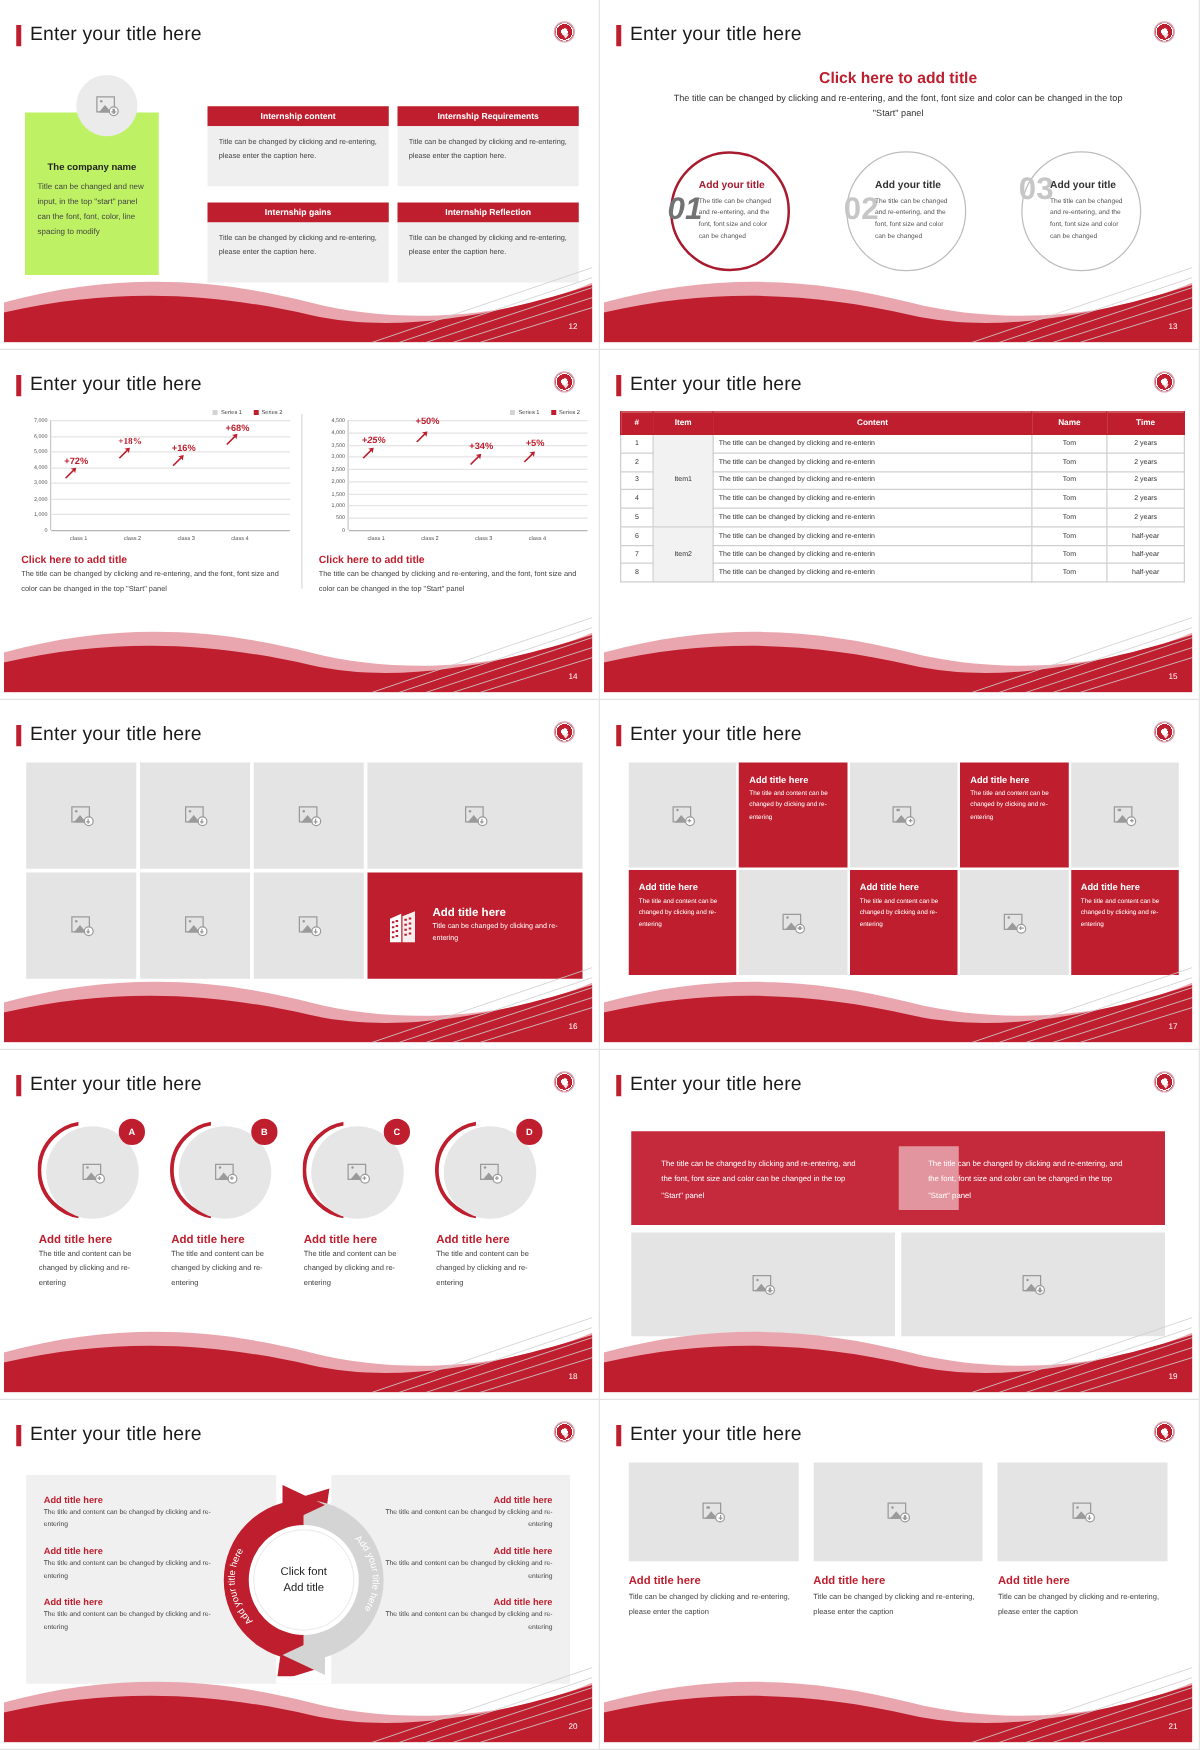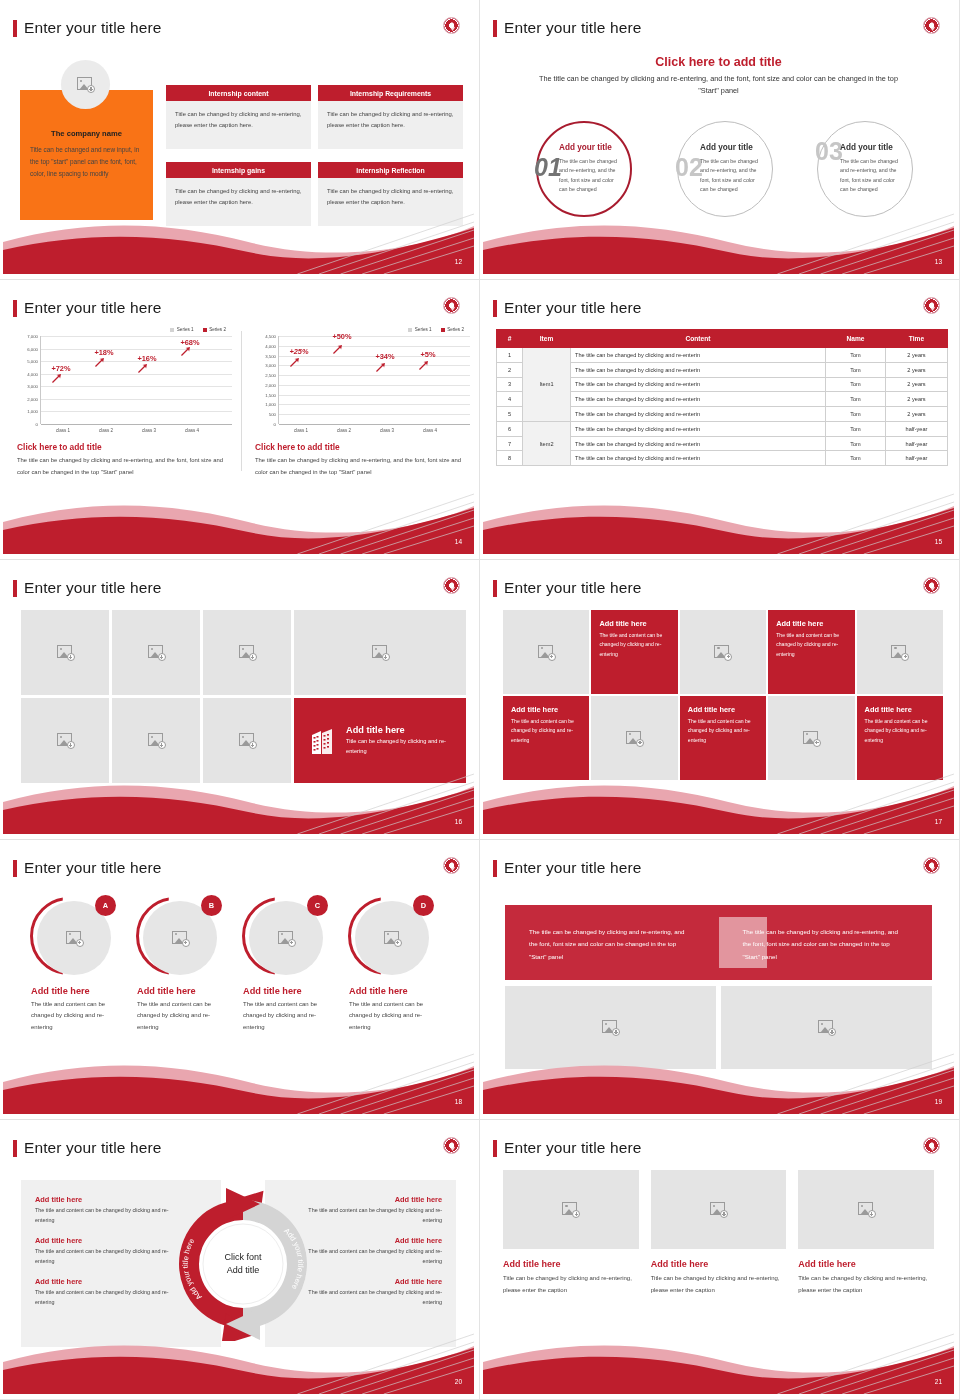--- a/index.html
+++ b/index.html
@@ -38,21 +38,21 @@
   .imgicon .mount { position:absolute; left:2px; bottom:2px; width:0; height:0;
       border-left:5px solid transparent; border-right:5px solid transparent; border-bottom:6px solid #9a9a9a; }
   .imgicon .sun { position:absolute; left:3px; top:2.5px; width:2.4px; height:2.4px; border-radius:50%; background:#9a9a9a; }
   .imgicon .plus { position:absolute; right:-1px; bottom:-1px; width:8px; height:8px; border-radius:50%;
       background:#fff; border:1.3px solid #9a9a9a; }
   .imgicon .plus::before,.imgicon .plus::after{content:"";position:absolute;background:#9a9a9a;}
   .imgicon .plus::before{left:1.3px;top:2.5px;width:3.4px;height:1.2px;}
   .imgicon .plus::after{left:2.4px;top:1.4px;width:1.2px;height:3.4px;}
 
   
-  .s1-left { position:absolute; left:17px; top:87px; width:133px; height:130px; background:#f97316; padding:12px 10px; }
+  .s1-left { position:absolute; left:17px; top:87px; width:107px; height:130px; background:#bef264; padding:12px 10px; }
   .s1-circ { position:absolute; left:58px; top:57px; width:49px; height:49px; border-radius:50%; background:#ebebeb;
              display:flex; align-items:center; justify-content:center; z-index:3; }
   .s1-cname { font-size:7.6px; font-weight:bold; color:#222; text-align:center; margin-top:27px; }
   .s1-body { font-size:6.4px; color:#444; line-height:1.85; margin-top:6px; }
   .s1-cell { position:absolute; width:145px; }
   .s1-hd { background:#BE1E2D; color:#fff; font-size:6.9px; font-weight:bold; text-align:center; padding:4.5px 0; }
   .s1-tx { background:#efefef; font-size:5.9px; color:#444; line-height:1.9; padding:8px 9px 10px; min-height:48px; }
 
   
   .s2-h { position:absolute; top:52px; left:0; right:0; text-align:center; font-size:12.5px; color:#BE1E2D; font-weight:bold; }
@@ -297,21 +297,21 @@
           <div class="pct" style="left:20px; top:32%;">+72%</div>
           <svg class="arrow" style="left:10px; top:43%;" viewBox="0 0 12 10">
                 <path d="M1,9 L8,2 L6,1 L11,0 L10,5 L9,3 L2,10 Z" fill="#BE1E2D"></path>
               </svg>
 
           <div class="grp" style="left:53px;">
                 <div class="bar g" style="height:54.3%"></div>
                 <div class="bar r" style="height:75%"></div>
               </div>
           <div class="xlab" style="left:65px;">class 2</div>
-          <div class="pct" style="left:63px; top:14%;">+18%</div>
+          <div class="pct" style="left:63px; top:14%;font-family:Liberation Serif, serif;">+18%</div>
           <svg class="arrow" style="left:53px; top:25%;" viewBox="0 0 12 10">
                 <path d="M1,9 L8,2 L6,1 L11,0 L10,5 L9,3 L2,10 Z" fill="#BE1E2D"></path>
               </svg>
 
           <div class="grp" style="left:96px;">
                 <div class="bar g" style="height:53.6%"></div>
                 <div class="bar r" style="height:67.9%"></div>
               </div>
           <div class="xlab" style="left:108px;">class 3</div>
           <div class="pct" style="left:106px; top:21%;">+16%</div>

